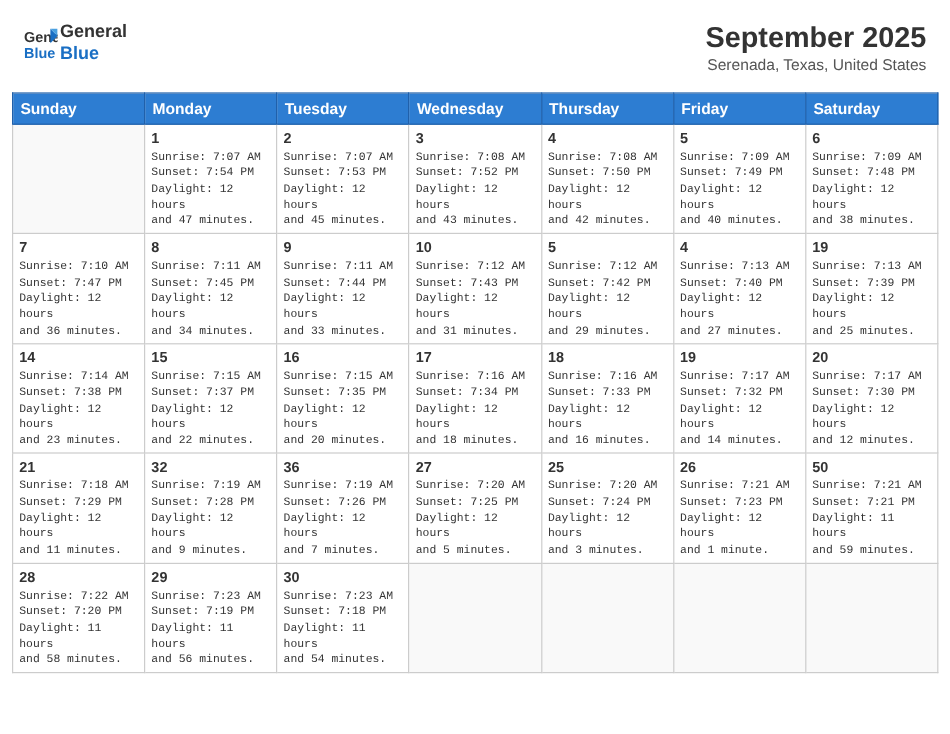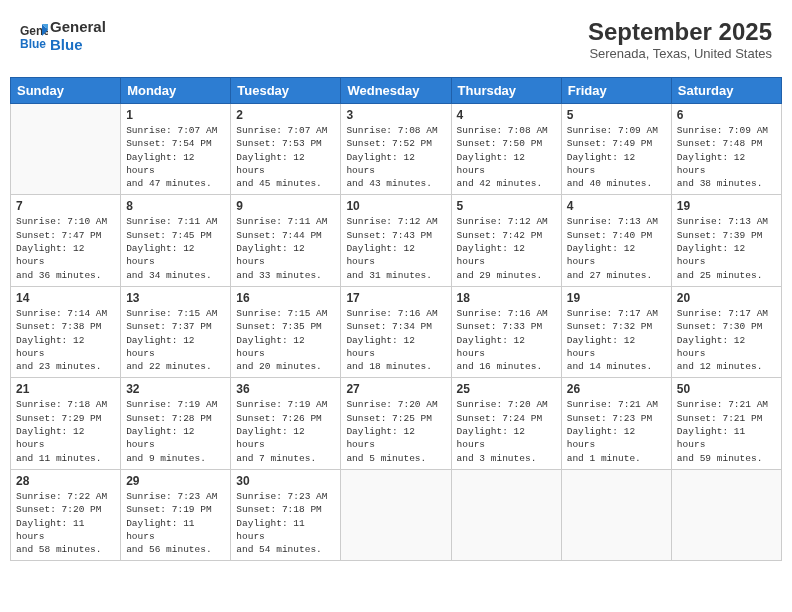--- a/index.html
+++ b/index.html
@@ -178,21 +178,21 @@
           <span class="day-num">19</span>
           <div class="day-info">Sunrise: 7:13 AM<br>Sunset: 7:39 PM<br>Daylight: 12 hours<br>and 25 minutes.</div>
         </td>
       </tr>
       <tr>
         <td>
           <span class="day-num">14</span>
           <div class="day-info">Sunrise: 7:14 AM<br>Sunset: 7:38 PM<br>Daylight: 12 hours<br>and 23 minutes.</div>
         </td>
         <td>
-          <span class="day-num">13</span>
+          <span class="day-num">15</span>
           <div class="day-info">Sunrise: 7:15 AM<br>Sunset: 7:37 PM<br>Daylight: 12 hours<br>and 22 minutes.</div>
         </td>
         <td>
           <span class="day-num">16</span>
           <div class="day-info">Sunrise: 7:15 AM<br>Sunset: 7:35 PM<br>Daylight: 12 hours<br>and 20 minutes.</div>
         </td>
         <td>
           <span class="day-num">17</span>
           <div class="day-info">Sunrise: 7:16 AM<br>Sunset: 7:34 PM<br>Daylight: 12 hours<br>and 18 minutes.</div>
         </td>

